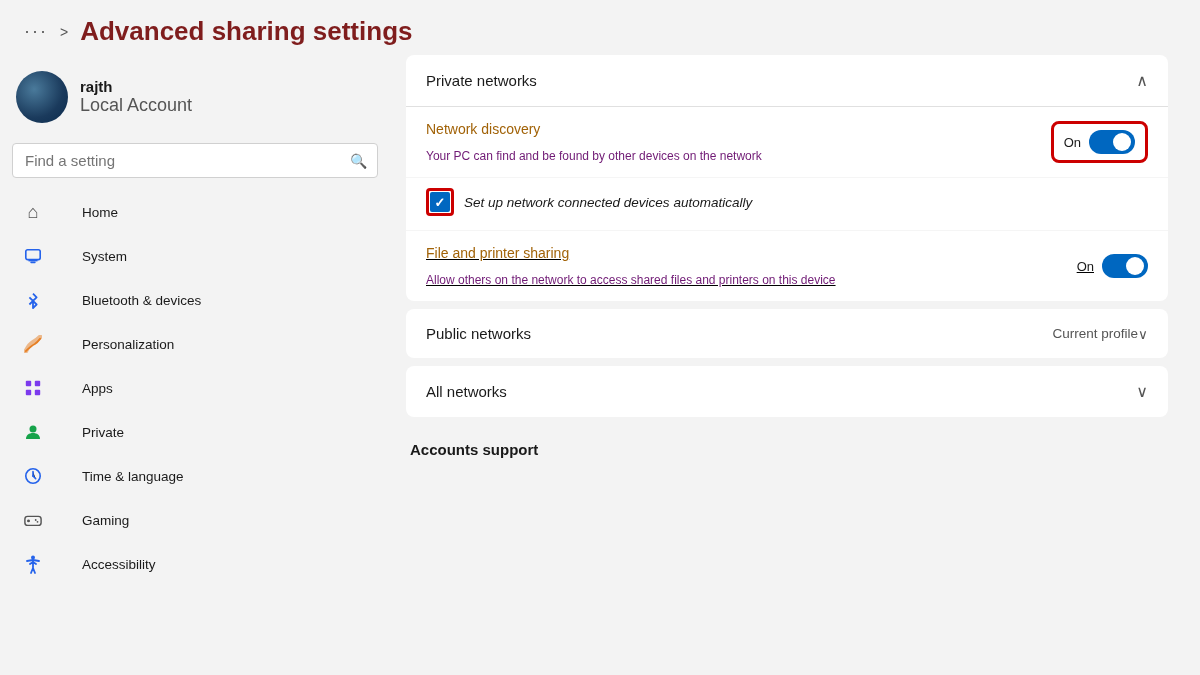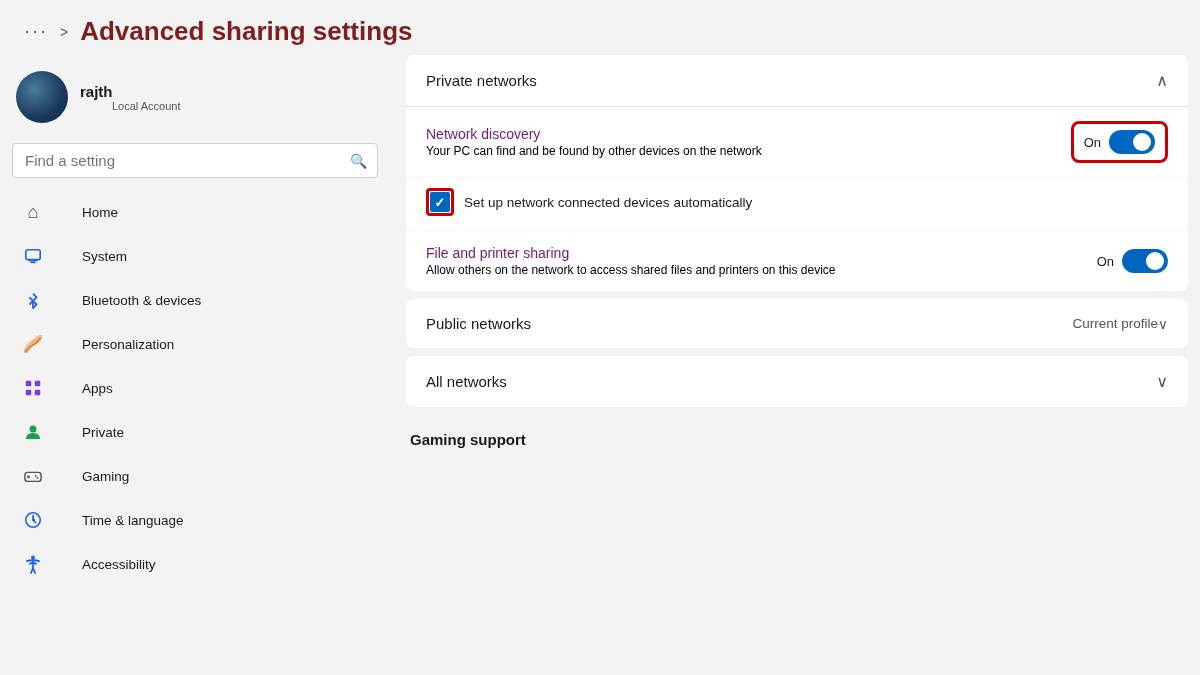--- a/index.html
+++ b/index.html
@@ -79,23 +79,22 @@
     .user-info {
       display: flex;
       flex-direction: column;
     }
     .user-name {
       font-size: 15px;
       font-weight: 600;
       color: #1a1a1a;
     }
     .user-type {
-      font-size: 11px;
+      font-size: 18px;
       color: #555;
-      margin-left: 32px;
     }
 
     
     .search-container {
       margin: 4px 12px 12px 12px;
       position: relative;
     }
     .search-input {
       width: 100%;
       padding: 8px 36px 8px 12px;
@@ -150,21 +149,21 @@
     .nav-label {
       font-size: 13.5px;
       color: #1a1a1a;
       margin-left: 24px;
     }
 
     
     .content {
       flex: 1;
       background: #f3f3f3;
-      padding: 0 12px 16px 16px;
+      padding: 0 32px 16px 16px;
       overflow-y: auto;
     }
 
     
     .settings-card {
       background: white;
       border-radius: 8px;
       margin-bottom: 8px;
       overflow: hidden;
     }
@@ -194,33 +193,34 @@
     
     .setting-row {
       display: flex;
       align-items: center;
       justify-content: space-between;
       padding: 14px 20px;
       border-bottom: 1px solid #f5f5f5;
     }
     .setting-row:last-child {
       border-bottom: none;
+      text-decoration: underline;
     }
     .setting-info {
       flex: 1;
     }
     .setting-title {
       font-size: 14px;
       font-weight: 400;
-      color: #701a75;
+      color: #a16207;
     }
     .setting-desc {
       font-size: 12px;
-      color: #000000;
-      margin-top: 2px;
+      color: #701a75;
+      margin-top: 12px;
     }
 
     
     .toggle-container {
       display: flex;
       align-items: center;
       gap: 8px;
     }
     .toggle-label {
       font-size: 13px;
@@ -282,20 +282,21 @@
       cursor: pointer;
     }
     .checkbox-check {
       color: white;
       font-size: 13px;
       font-weight: bold;
     }
     .checkbox-label {
       font-size: 13.5px;
       color: #1a1a1a;
+      font-style: italic;
     }
 
     
     .public-networks-row {
       display: flex;
       align-items: center;
       justify-content: space-between;
       padding: 16px 20px;
       cursor: pointer;
     }
@@ -407,45 +408,45 @@
     </div>
 
     <div class="nav-item">
       <div class="nav-icon">
         <svg width="20" height="20" viewBox="0 0 20 20">
             <circle cx="10" cy="7" r="3.5" fill="#16a34a"></circle>
             <path d="M3 17 C3 13 6 11 10 11 C14 11 17 13 17 17" fill="#16a34a"></path>
           </svg>
       </div>
       <span class="nav-label">Private</span>
+    </div>
+
+    <div class="nav-item">
+      <div class="nav-icon">
+        <svg width="18" height="18" viewBox="0 0 20 20">
+            <circle cx="10" cy="10" r="8" fill="none" stroke="#2563eb" stroke-width="1.8"></circle>
+            <path d="M10 5 L10 10 L13 13" stroke="#2563eb" stroke-width="1.8" stroke-linecap="round"></path>
+            <circle cx="10" cy="10" r="1" fill="#2563eb"></circle>
+          </svg>
+      </div>
+      <span class="nav-label">Time &amp; language</span>
     </div>
 
     <div class="nav-item">
       <div class="nav-icon">
         <svg width="18" height="18" viewBox="0 0 20 20">
             <rect x="1" y="6" width="18" height="10" rx="3" fill="none" stroke="#555" stroke-width="1.6"></rect>
             <line x1="5" y1="11" x2="5" y2="11" stroke="#555" stroke-width="3" stroke-linecap="round"></line>
             <line x1="4" y1="11" x2="6" y2="11" stroke="#555" stroke-width="1.6"></line>
             <line x1="5" y1="10" x2="5" y2="12" stroke="#555" stroke-width="1.6"></line>
             <circle cx="13" cy="10" r="1" fill="#555"></circle>
             <circle cx="15" cy="12" r="1" fill="#555"></circle>
           </svg>
       </div>
       <span class="nav-label">Gaming</span>
-    </div>
-
-    <div class="nav-item">
-      <div class="nav-icon">
-        <svg width="18" height="18" viewBox="0 0 20 20">
-            <circle cx="10" cy="10" r="8" fill="none" stroke="#2563eb" stroke-width="1.8"></circle>
-            <path d="M10 5 L10 10 L13 13" stroke="#2563eb" stroke-width="1.8" stroke-linecap="round"></path>
-            <circle cx="10" cy="10" r="1" fill="#2563eb"></circle>
-          </svg>
-      </div>
-      <span class="nav-label">Time &amp; language</span>
     </div>
 
     <div class="nav-item">
       <div class="nav-icon">
         <svg width="20" height="20" viewBox="0 0 20 20">
             <circle cx="10" cy="3.5" r="2" fill="#2563eb"></circle>
             <path d="M4 7 L10 6 L16 7 M10 6 L10 14 M7 10 L10 8 L13 10 M10 14 L8 19 M10 14 L12 19" stroke="#2563eb" stroke-width="1.8" stroke-linecap="round" stroke-linejoin="round" fill="none"></path>
           </svg>
       </div>
       <span class="nav-label">Accessibility</span>
@@ -503,17 +504,17 @@
     </div>
 
     <div class="settings-card">
       <div class="all-networks-row">
         <span class="section-title">All networks</span>
         <span class="chevron-icon">∨</span>
       </div>
     </div>
 
     <div class="related-support">
-      <span class="related-support-title">Gaming support</span>
+      <span class="related-support-title">Accounts support</span>
     </div>
 
   </div>
 </div>
 
 </body></html>

